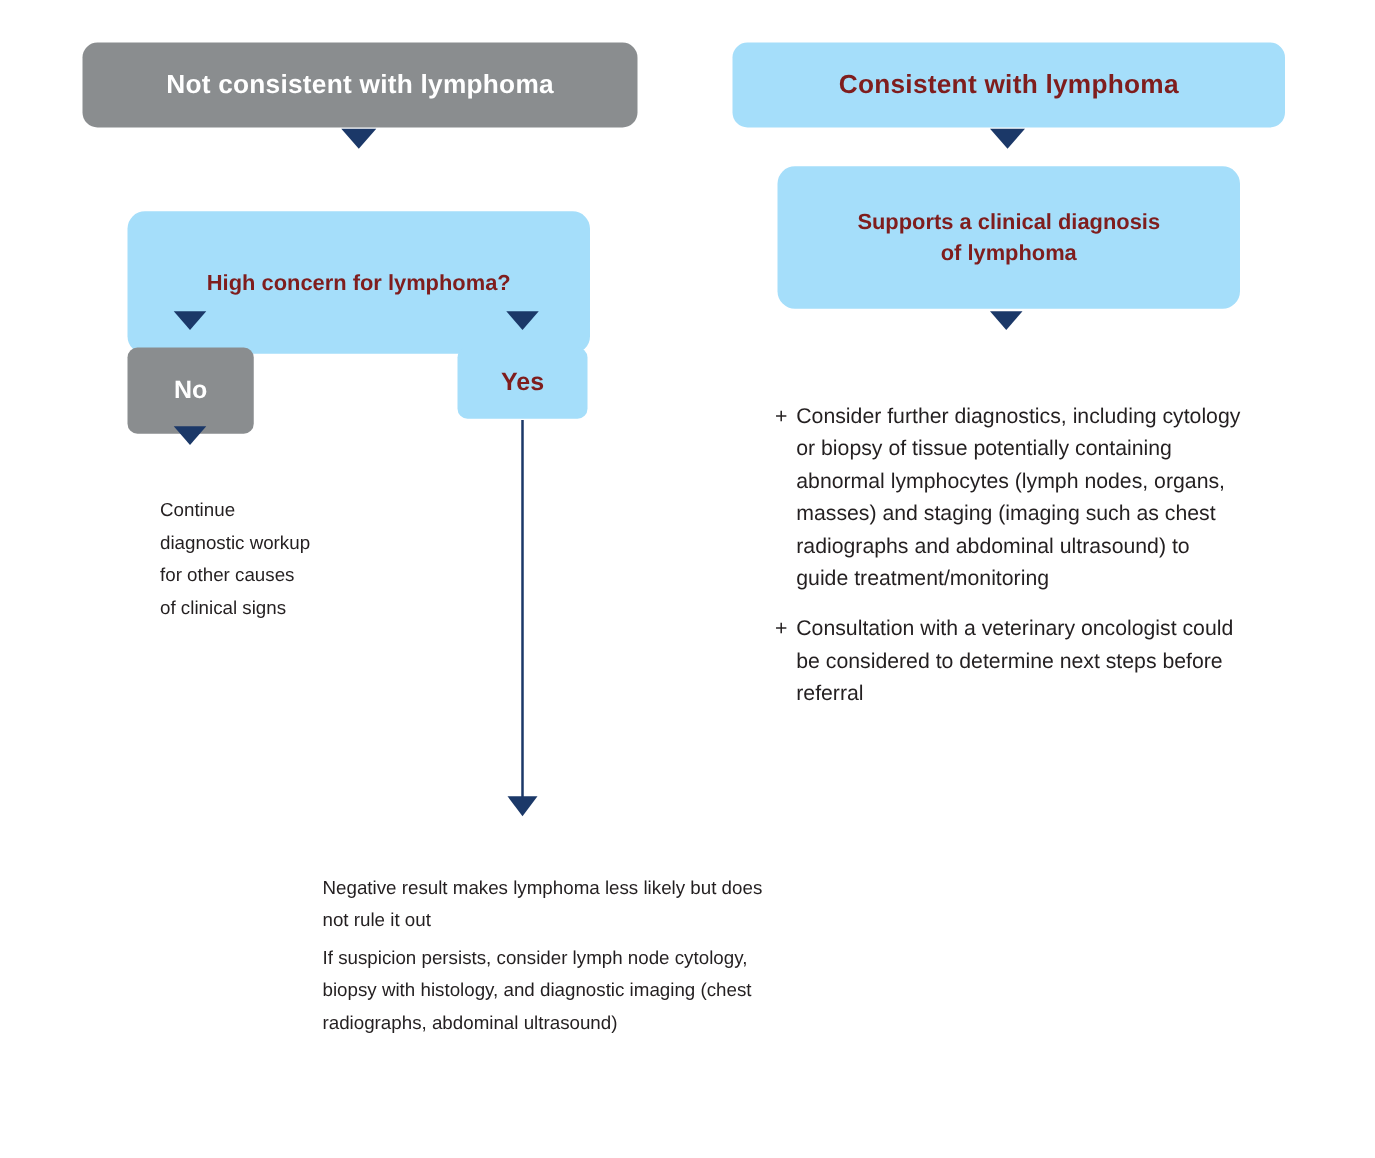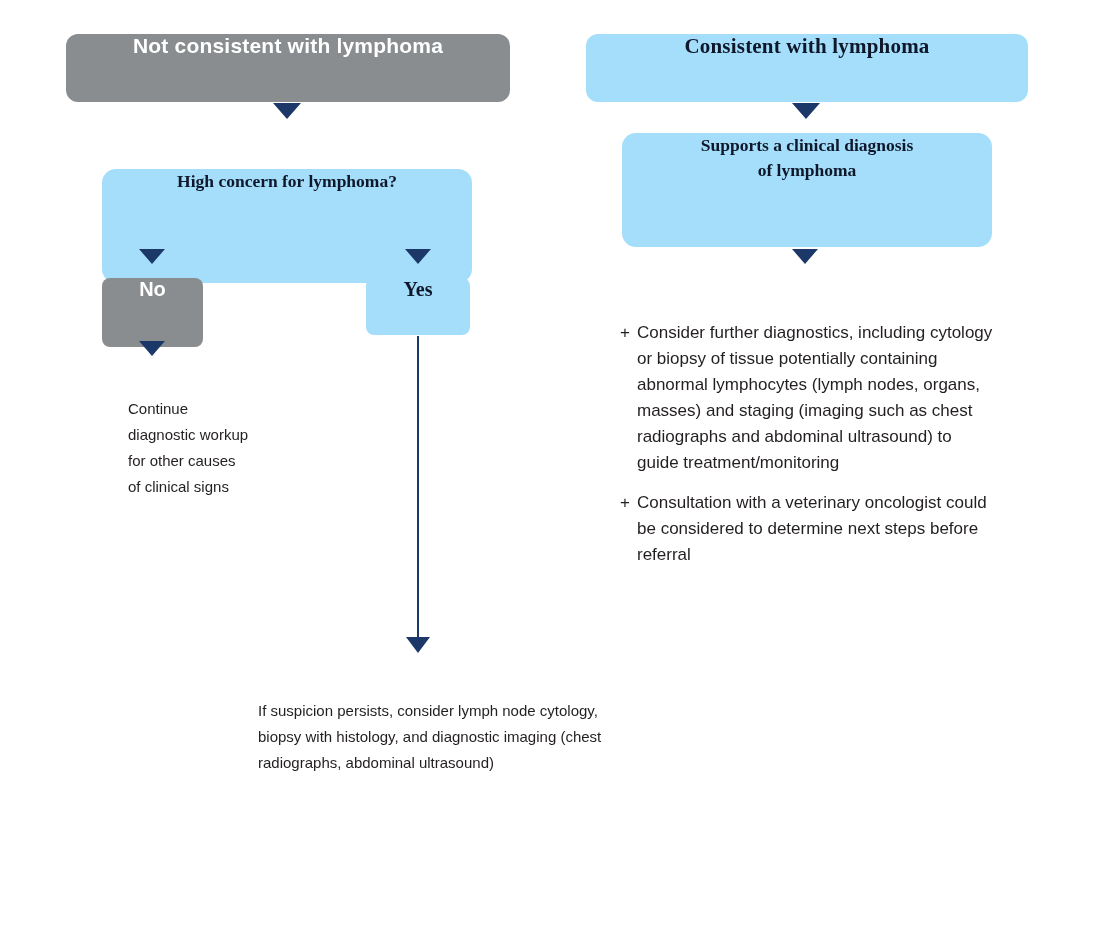--- a/index.html
+++ b/index.html
@@ -3,25 +3,25 @@
 <meta charset="utf-8">
 <style>
   * { margin:0; padding:0; box-sizing:border-box; }
   html,body { background:#ffffff; }
   body { font-family:"Liberation Sans", sans-serif; color:#231f20; }
   .canvas {
     position:relative; width:1100px; height:926px; background:#ffffff;
     overflow:hidden;
   }
   .box {
-    position:absolute; display:flex; justify-content:center;
+    position:absolute; display:flex; align-items:center; justify-content:center;
     text-align:center; font-weight:bold;
   }
   .box.gray { background:#8a8d8f; color:#ffffff; }
-  .box.blue { background:#a5defa; color:#0f172a;font-family:Liberation Serif, serif; }
+  .box.blue { background:#a5defa; color:#7f1d1d; }
   .hdr { border-radius:12px; font-size:21px; letter-spacing:0.2px; }
   .sub { border-radius:14px; font-size:17.5px; line-height:25px; }
   .pill { border-radius:8px; font-size:20px; }
   .tri {
     position:absolute; width:0; height:0;
     border-left:14px solid transparent;
     border-right:14px solid transparent;
     border-top:16px solid #1b3868;
   }
   .tri.sm {
@@ -73,20 +73,21 @@
 
   <div class="body-text pre" style="left:128px; top:396px; width:200px;">Continue
 diagnostic workup
 for other causes
 of clinical signs</div>
 
   <div class="vline" style="left:417px; top:336px; height:302px;"></div>
   <div class="arrowhead" style="left:406px; top:637px;"></div>
 
   <div class="body-text" style="left:258px; top:698px; width:356px;">
+    <div class="para">Negative result makes lymphoma less likely but does not rule it out</div>
     <div class="para">If suspicion persists, consider lymph node cytology, biopsy with histology, and diagnostic imaging (chest radiographs, abdominal ultrasound)</div>
   </div>
 
   <div class="box blue hdr" style="left:586px; top:34px; width:442px; height:68px;">
     <span>Consistent with lymphoma</span>
   </div>
 
   <div class="tri" style="left:792px; top:103px;"></div>
 
   <div class="box blue sub pre" style="left:622px; top:133px; width:370px; height:114px;">

